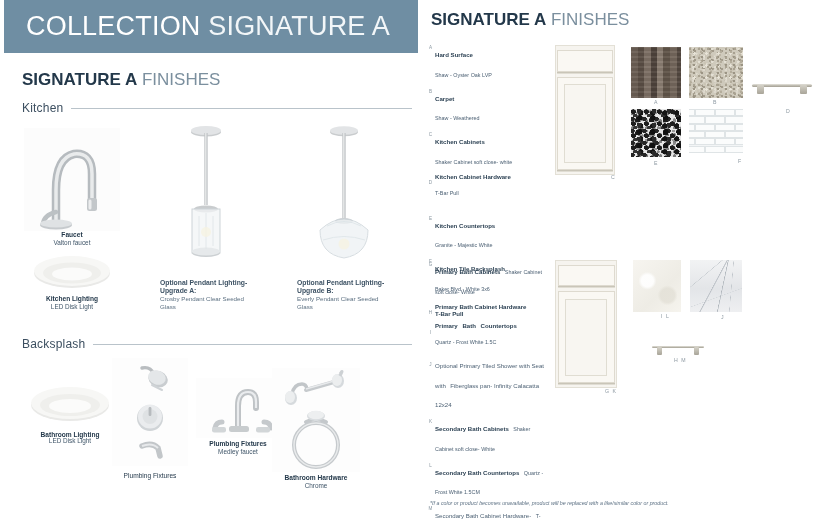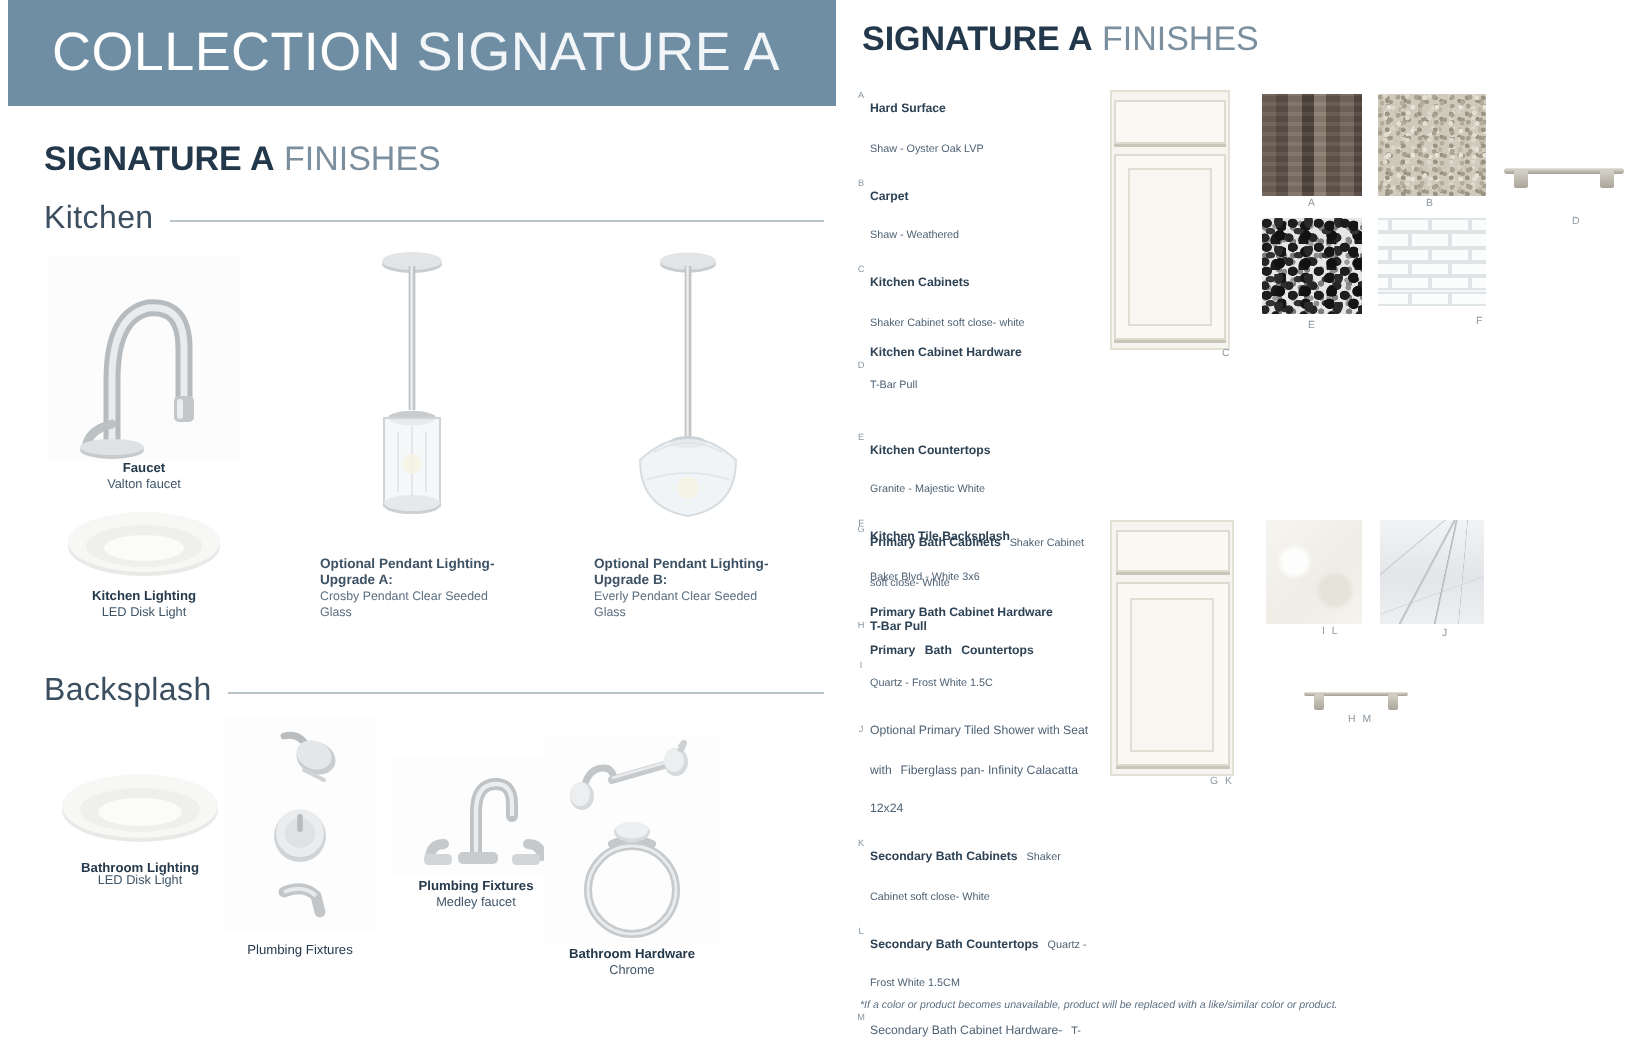--- a/index.html
+++ b/index.html
@@ -29,21 +29,21 @@
 
   .sub-title{
     position:absolute;left:22px;top:70px;
     font-size:17px;color:#2e4356;white-space:nowrap;
   }
   .sub-title .s1{font-weight:600;color:#23384a;}
   .sub-title .s2{font-weight:300;color:#7b8f9e;}
 
   .sec-head{position:absolute;display:flex;align-items:center;width:390px;}
   .sec-head .lbl{
-    font-size:16px;color:#3c4f60;font-weight:400;letter-spacing:.2px;
+    font-size:12px;color:#3c4f60;font-weight:400;letter-spacing:.2px;
     white-space:nowrap;padding-right:8px;
   }
   .sec-head .rule{flex:1;height:1px;background:#b9c3ca;}
   #sec-kitchen{left:22px;top:101px;}
   #sec-bath{left:22px;top:337px;}
 
   
   .fx{position:absolute;text-align:center;}
   .fx .art{margin:0 auto;}
   .cap{line-height:1.18;}

